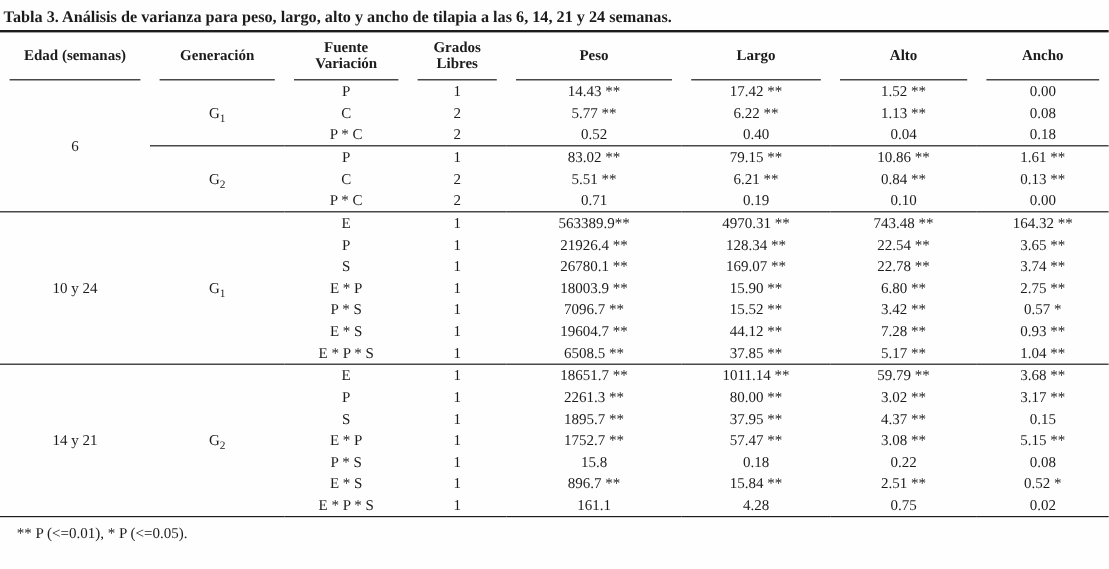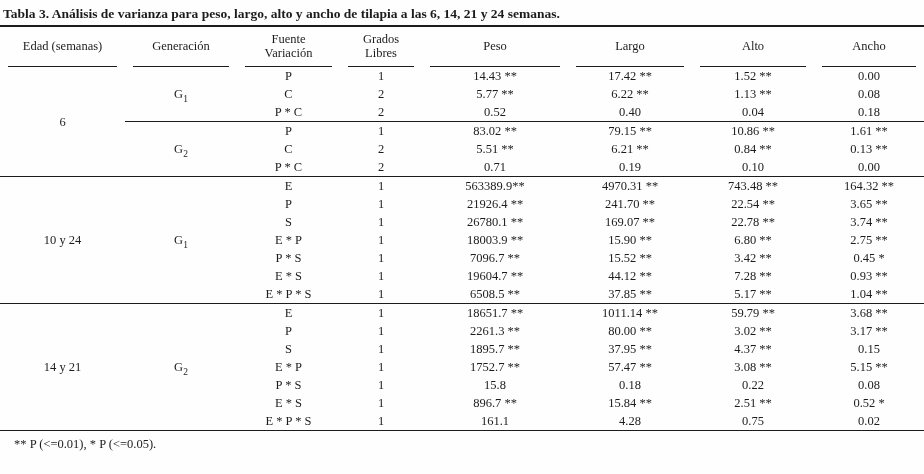--- a/index.html
+++ b/index.html
@@ -20,21 +20,21 @@
     border-bottom: 2px solid #1c1c1c;
   }
   table.anova {
     width: 924px;
     border-collapse: collapse;
     table-layout: fixed;
     border-bottom: 1.6px solid #1c1c1c;
   }
   thead th {
     font-size: 12.5px;
-    font-weight: normal;
+    font-weight: bold;
     text-align: center;
     vertical-align: middle;
     position: relative;
     padding: 5px 0 7px 0;
     line-height: 14px;
   }
   thead th::after {
     content: "";
     position: absolute;
     left: 8px; right: 8px; bottom: 0;
@@ -147,21 +147,21 @@
           <td>1</td>
           <td>563389.9**</td>
           <td>4970.31 **</td>
           <td>743.48 **</td>
           <td>164.32 **</td>
         </tr>
         <tr>
           <td>P</td>
           <td>1</td>
           <td>21926.4 **</td>
-          <td>241.70 **</td>
+          <td>128.34 **</td>
           <td>22.54 **</td>
           <td>3.65 **</td>
         </tr>
         <tr>
           <td>S</td>
           <td>1</td>
           <td>26780.1 **</td>
           <td>169.07 **</td>
           <td>22.78 **</td>
           <td>3.74 **</td>
@@ -173,21 +173,21 @@
           <td>15.90 **</td>
           <td>6.80 **</td>
           <td>2.75 **</td>
         </tr>
         <tr>
           <td>P * S</td>
           <td>1</td>
           <td>7096.7 **</td>
           <td>15.52 **</td>
           <td>3.42 **</td>
-          <td>0.45 *</td>
+          <td>0.57 *</td>
         </tr>
         <tr>
           <td>E * S</td>
           <td>1</td>
           <td>19604.7 **</td>
           <td>44.12 **</td>
           <td>7.28 **</td>
           <td>0.93 **</td>
         </tr>
         <tr>

